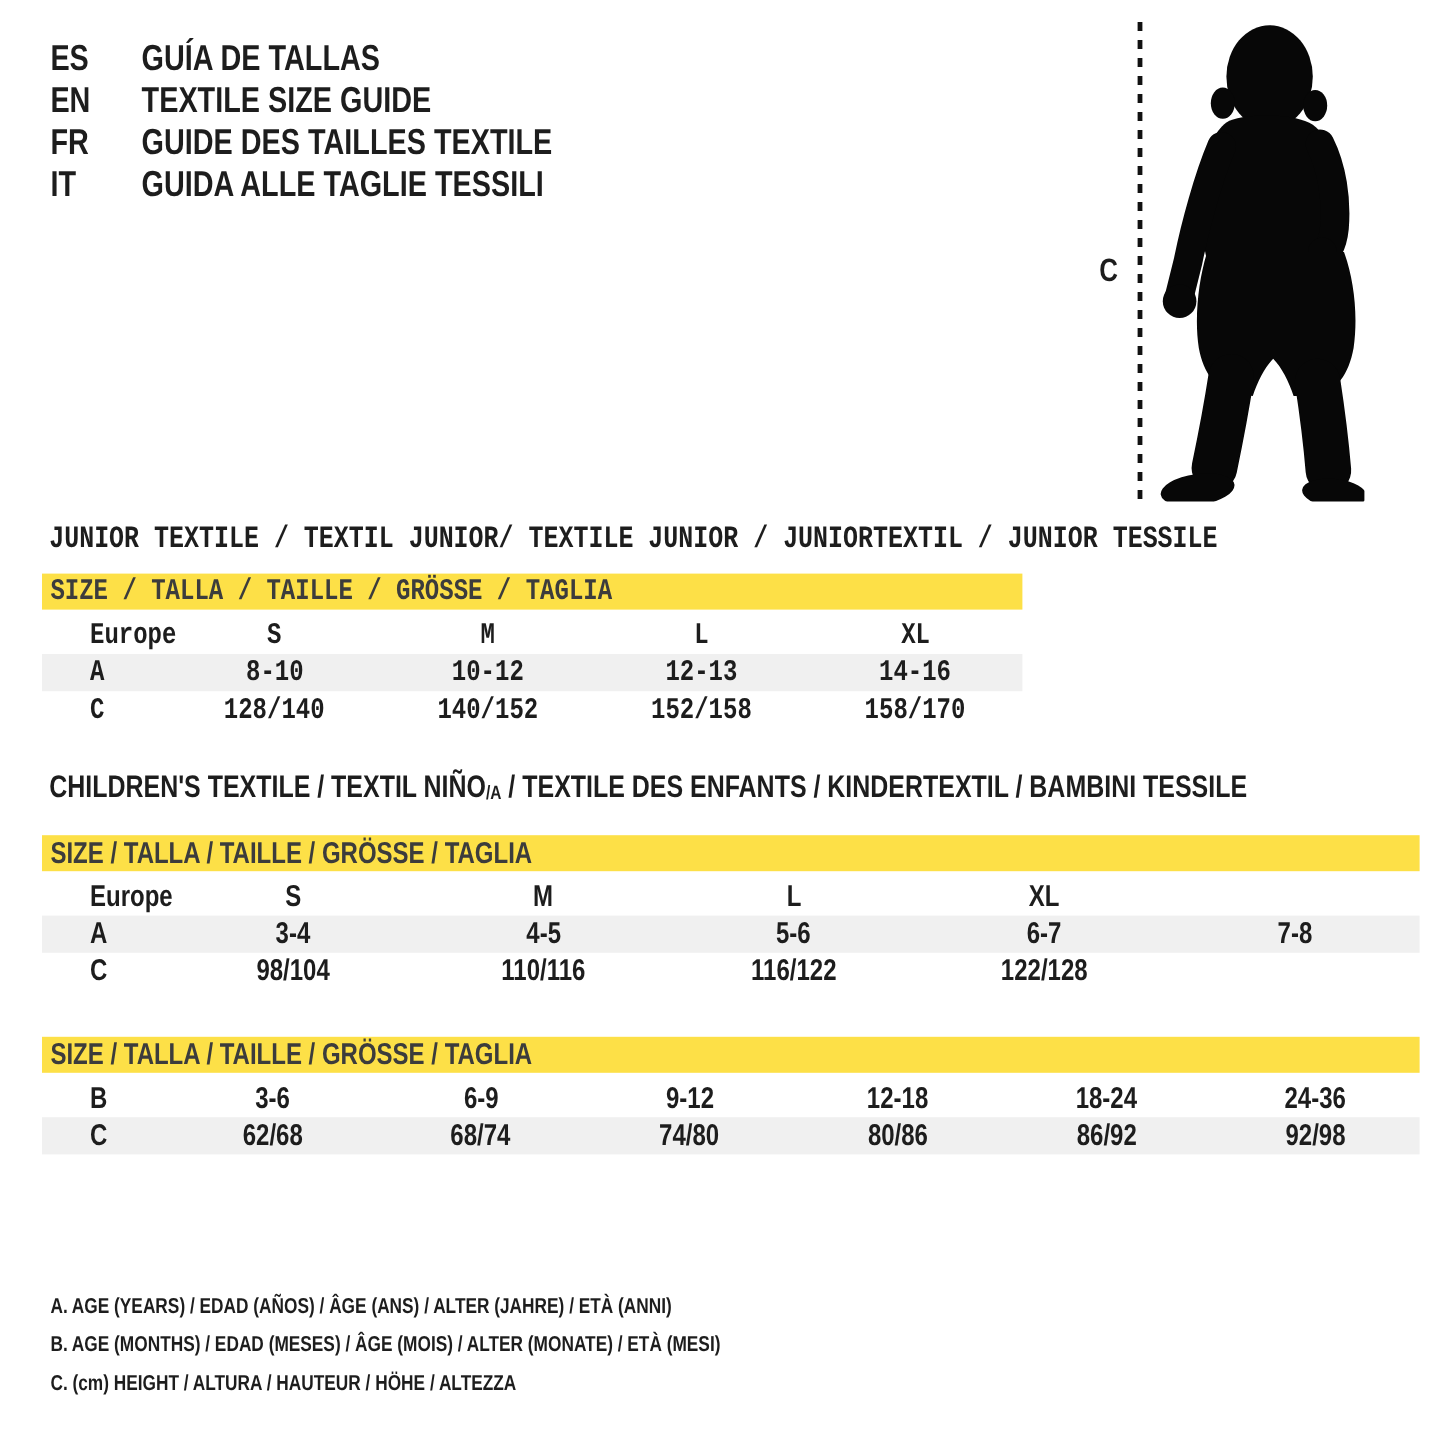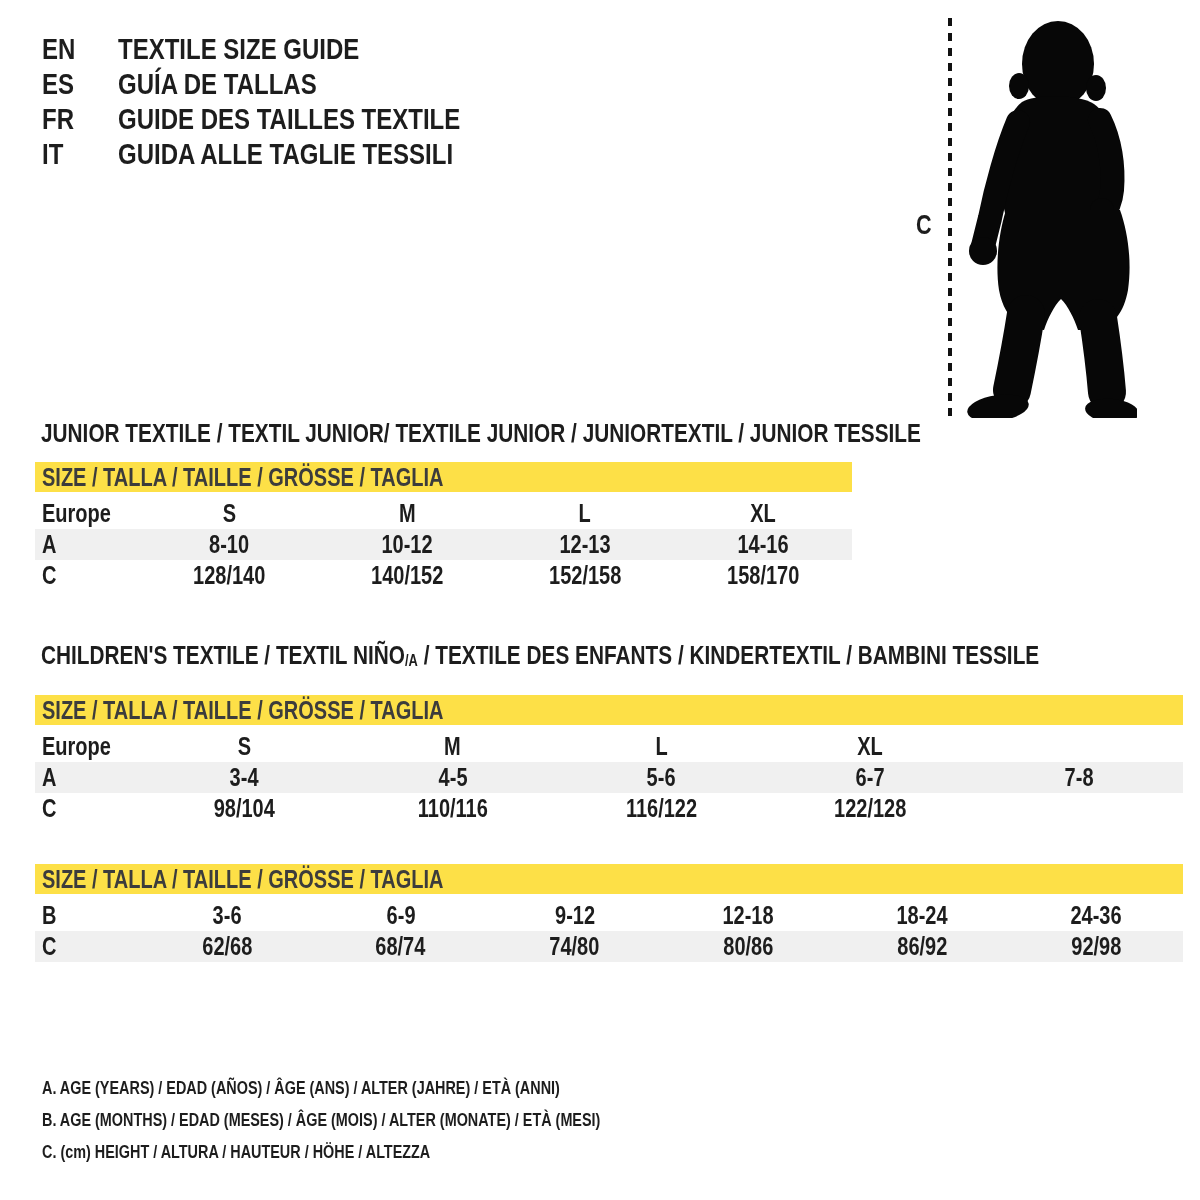--- a/index.html
+++ b/index.html
@@ -20,55 +20,55 @@
   .measure-line{
     position:absolute;left:948px;top:18px;width:4px;height:398px;
     background:repeating-linear-gradient(to bottom,#111 0 8px,transparent 8px 15px);
   }
   .c-label{position:absolute;left:916px;top:210px;font-size:27px;}
   .toddler{position:absolute;left:962px;top:18px;}
 
   
   .sec{position:absolute;left:35px;}
   .sec h2{margin:0;font-size:26px;line-height:26px;padding-left:6px;font-weight:700;}
-  #sec-junior{top:420px;width:817px;}
+  #sec-junior{top:436px;width:817px;font-family:Liberation Mono, monospace;}
   #sec-children{top:642px;width:1148px;}
   #sec-babies{top:846px;width:1148px;}
   #sec-babies h2 .title-line{line-height:33px;}
   #table-junior{margin-top:16px;}
   #table-children{margin-top:24px;}
   #table-babies{margin-top:18px;}
   .thead{
     height:30px;line-height:30px;background:#fde047;color:#3c3c3c;
     font-size:25px;padding-left:7px;box-sizing:border-box;
   }
   .tbody{margin-top:6px;}
   .trow{display:grid;height:31px;line-height:31px;font-size:25px;}
   .trow.shaded{background:#f0f0f0;}
-  .cell-label{padding-left:7px;}
+  .cell-label{padding-left:7px;margin-left:33px;}
   .cell-val{text-align:center;}
   .sub{font-size:0.62em;position:relative;top:0.14em;}
 
   
   .legend{position:absolute;left:42px;top:1072px;}
   .legend-line{font-size:18px;line-height:32px;}
 </style>
 </head>
 <body>
 
 <div class="canvas">
 
   <div class="languages" id="languages">
       <div class="lang-row">
+        <span class="txt lang-code">ES</span>
+        <span class="txt">GUÍA DE TALLAS</span>
+      </div>
+      <div class="lang-row">
         <span class="txt lang-code">EN</span>
         <span class="txt">TEXTILE SIZE GUIDE</span>
-      </div>
-      <div class="lang-row">
-        <span class="txt lang-code">ES</span>
-        <span class="txt">GUÍA DE TALLAS</span>
       </div>
       <div class="lang-row">
         <span class="txt lang-code">FR</span>
         <span class="txt">GUIDE DES TAILLES TEXTILE</span>
       </div>
       <div class="lang-row">
         <span class="txt lang-code">IT</span>
         <span class="txt">GUIDA ALLE TAGLIE TESSILI</span>
       </div>
     </div>

